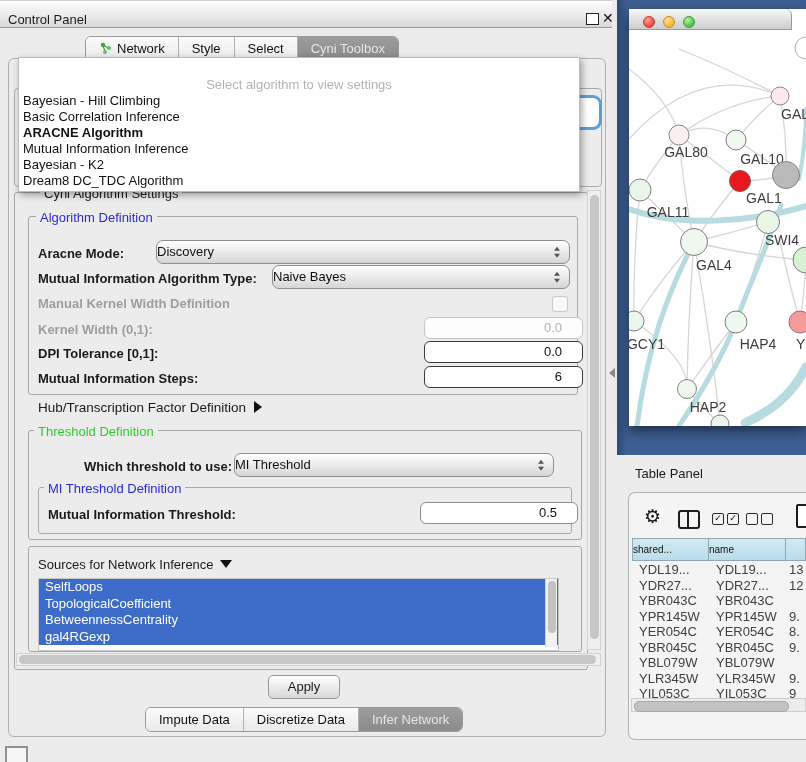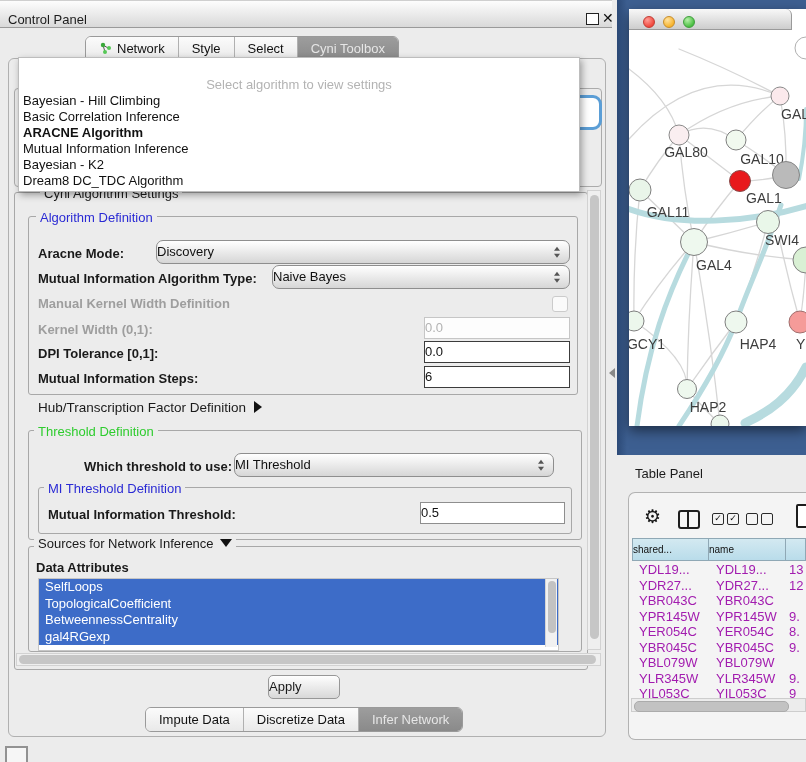--- a/index.html
+++ b/index.html
@@ -39,41 +39,41 @@
   .lbl{position:absolute;font-weight:bold;font-size:13px;white-space:nowrap;}
   .lbl.dis{color:#9e9e9e;}
   .plain{position:absolute;font-size:13px;white-space:nowrap;}
 
   .combo{position:absolute;height:24px;border:1px solid #8e8e8e;border-radius:7px;background:linear-gradient(#ffffff,#d6d6d6);box-sizing:border-box;line-height:22px;font-size:13px;color:#111;}
   .spin{position:absolute;right:9px;top:50%;transform:translateY(-50%);display:flex;flex-direction:column;align-items:center;}
   .spin i{display:block;width:0;height:0;border-left:3.5px solid transparent;border-right:3.5px solid transparent;}
   .spin .up{border-bottom:4.5px solid #555;margin-bottom:2.5px;}
   .spin .dn{border-top:4.5px solid #555;}
 
-  .tinput{position:absolute;height:20px;box-sizing:content-box;background:#fff;text-align:left;line-height:20px;padding-right:7px;font-size:13px;}
+  .tinput{position:absolute;height:20px;box-sizing:content-box;background:#fff;text-align:right;line-height:20px;padding-right:20px;font-size:13px;border-radius:6px;}
   .tinput.strong{border:1.5px solid #3c3c3c;color:#111;}
   .tinput.soft{border:1px solid #8e8e8e;color:#111;}
   .tinput.dis{border:1px solid #c6c6c6;color:#b3b3b3;background:#fdfdfd;}
 
   #mk-checkbox{left:552px;top:296px;width:14px;height:14px;border:1px solid #cbcbcb;border-radius:3px;background:#fafafa;}
 
   .tri-right{display:inline-block;width:0;height:0;border-top:6px solid transparent;border-bottom:6px solid transparent;border-left:8px solid #111;vertical-align:-1px;margin-left:8px;}
   .tri-down{display:inline-block;width:0;height:0;border-left:6px solid transparent;border-right:6px solid transparent;border-top:8px solid #111;vertical-align:1px;margin-left:6px;}
 
   #attr-list{left:38px;top:578px;width:519px;height:71px;background:#fff;border:1px solid #c6c6c6;overflow:hidden;z-index:1;}
   .attr-item{height:16.5px;line-height:16.5px;background:#3d6cc8;color:#fff;font-size:13px;padding-left:6px;white-space:nowrap;}
   #attr-vscroll{left:545px;top:579px;width:11px;height:68px;background:#f1f1f1;border-left:1px solid #d5d5d5;z-index:2;}
   #attr-vthumb{left:1.5px;top:2px;width:8px;height:52px;background:#c2c2c2;border-radius:4px;}
 
   #settings-vscroll{left:587px;top:190px;width:14px;height:460px;background:#efefef;border:1px solid #d2d2d2;box-sizing:border-box;}
   #settings-vthumb{left:1.5px;top:4px;width:9px;height:444px;background:#c6c6c6;border-radius:5px;}
   #settings-hscroll{left:16px;top:653px;width:585px;height:13px;background:#efefef;border:1px solid #d2d2d2;box-sizing:border-box;}
   #settings-hthumb{left:2px;top:1px;width:577px;height:9px;background:#c6c6c6;border-radius:5px;}
 
-  #apply-btn{left:268px;top:675px;width:70px;height:22px;border:1px solid #979797;border-radius:5px;background:linear-gradient(#fefefe,#d8d8d8);text-align:left;line-height:21px;font-size:13px;}
+  #apply-btn{left:268px;top:675px;width:70px;height:22px;border:1px solid #979797;border-radius:5px;background:linear-gradient(#fefefe,#d8d8d8);text-align:center;line-height:21px;font-size:13px;}
 
   #bottom-tab-bar{left:145px;top:707px;height:23px;display:flex;border:1px solid #9a9a9a;border-radius:6px;overflow:hidden;background:#f4f4f4;}
 
   
   #splitter-arrow{left:609px;top:368px;width:0;height:0;border-top:5px solid transparent;border-bottom:5px solid transparent;border-right:6px solid #8a8a8a;}
 
   
   #blue-bg{left:617px;top:0;width:189px;height:455px;background:linear-gradient(90deg,#2c4a77 0px,#3d5f91 10px);}
   #net-frame{left:629px;top:9px;width:177px;height:417px;background:#fff;box-shadow:0 5px 12px rgba(0,0,0,.5);}
   #net-titlebar{left:629px;top:9px;width:162px;height:20px;background:linear-gradient(#f8f8f8,#cdcdcd);border-bottom:1px solid #9a9a9a;border-right:1px solid #9a9a9a;border-radius:3px 6px 0 0;z-index:5;}
@@ -91,21 +91,21 @@
   #cols-icon{left:678px;top:510px;width:18px;height:15px;border:2px solid #1d1d1d;border-radius:3px;}
   #cols-icon::after{content:"";position:absolute;left:7px;top:0;width:2px;height:15px;background:#1d1d1d;}
   .cb-pair{position:absolute;display:flex;gap:3px;}
   .mini-cb{width:10px;height:10px;border:1.7px solid #2a2a2a;border-radius:2px;font-size:9px;line-height:9px;text-align:center;color:#111;font-weight:bold;}
   #doc-icon{left:796px;top:504px;width:14px;height:20px;border:2px solid #1d1d1d;border-radius:2px;background:#fff;}
 
   #tbl-header{left:632px;top:538px;width:174px;height:23px;display:flex;}
   .th{box-sizing:border-box;border:1px solid #8fa8b5;border-left:none;background:linear-gradient(#d3e9f1,#b9dcea);text-align:left;line-height:21px;font-size:10px;color:#111;overflow:hidden;white-space:nowrap;}
   .th:first-child{border-left:1px solid #8fa8b5;}
   #tbl-rows{left:632px;top:562px;width:174px;height:138px;overflow:hidden;background:#f4f4f4;}
-  .tr{display:flex;height:15.5px;line-height:15.5px;font-size:13px;color:#a21caf;}
+  .tr{display:flex;height:15.5px;line-height:15.5px;font-size:13px;color:#404040;}
   .td{overflow:hidden;white-space:nowrap;padding-left:7px;box-sizing:border-box;}
   .c1{width:77px;} .c2{width:77px;} .c3{width:20px;padding-left:3px;}
   #tbl-hscroll{left:631px;top:698px;width:175px;height:14px;background:#ececec;border:1px solid #cdcdcd;box-sizing:border-box;}
   #tbl-hthumb{left:2px;top:1.5px;width:153px;height:9px;background:#c2c2c2;border:1px solid #ababab;border-radius:5px;}
 
   #corner-box{left:5px;top:746px;width:19px;height:16px;border:2px solid #929292;background:#f6f6f6;}
 </style>
 </head>
 <body>
 
@@ -206,21 +206,21 @@
         <i class="dn"></i>
       </span>
   </div>
 
   <div class="group" style="left:38px;top:487px;width:532px;height:45px;"></div>
   <div class="legend blue" style="left:44px;top:481px;background:#ececec;">MI Threshold Definition</div>
   <div class="lbl" style="left:48px;top:507px;">Mutual Information Threshold:</div>
   <div class="tinput soft" style="left:420px;top:502px;width:136px;">0.5</div>
 
   <div class="group" style="left:28px;top:546px;width:552px;height:104px;"></div>
-  <div class="legend" style="left:34px;top:536px;text-align:center;"><span>Sources for Network Inference</span><span class="tri-down"></span></div>
+  <div class="legend" style="left:34px;top:557px;text-align:center;"><span>Sources for Network Inference</span><span class="tri-down"></span></div>
   <div class="lbl" style="left:36px;top:560px;">Data Attributes</div>
   <div class="abs" id="attr-list">
       <div class="attr-item">SelfLoops</div>
       <div class="attr-item">TopologicalCoefficient</div>
       <div class="attr-item">BetweennessCentrality</div>
       <div class="attr-item">gal4RGexp</div>
     </div>
   <div class="abs" id="attr-vscroll">
       <div class="abs" id="attr-vthumb"></div>
     </div>

